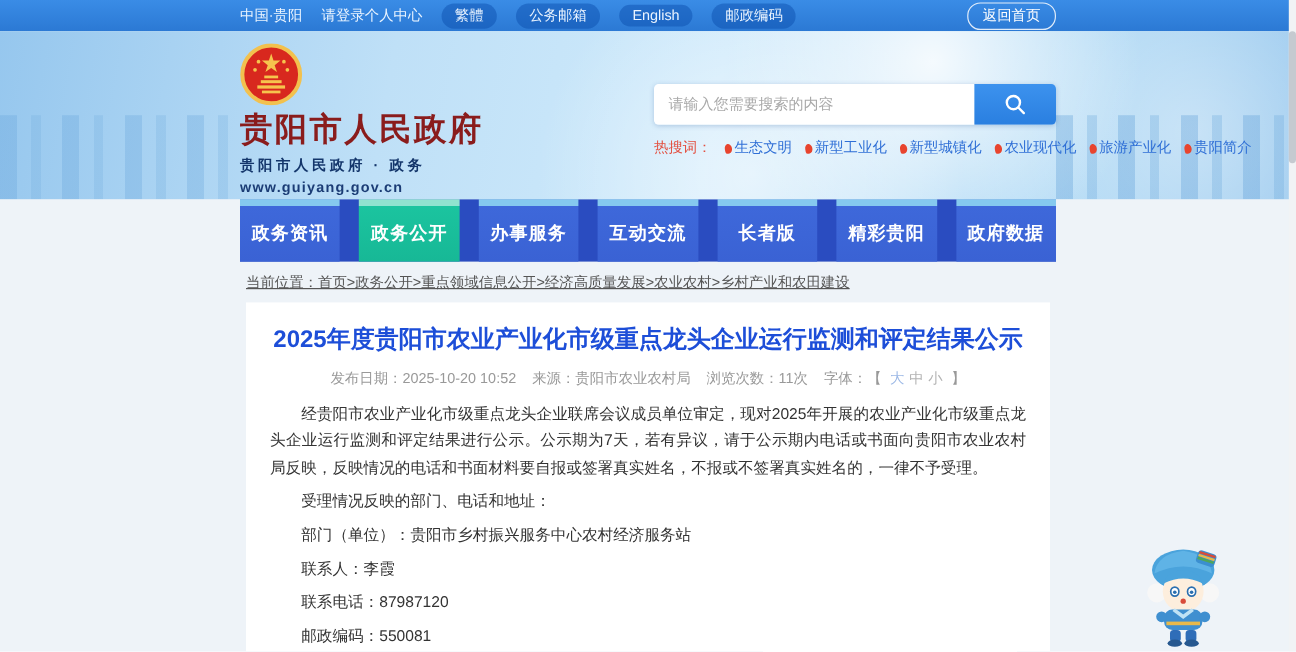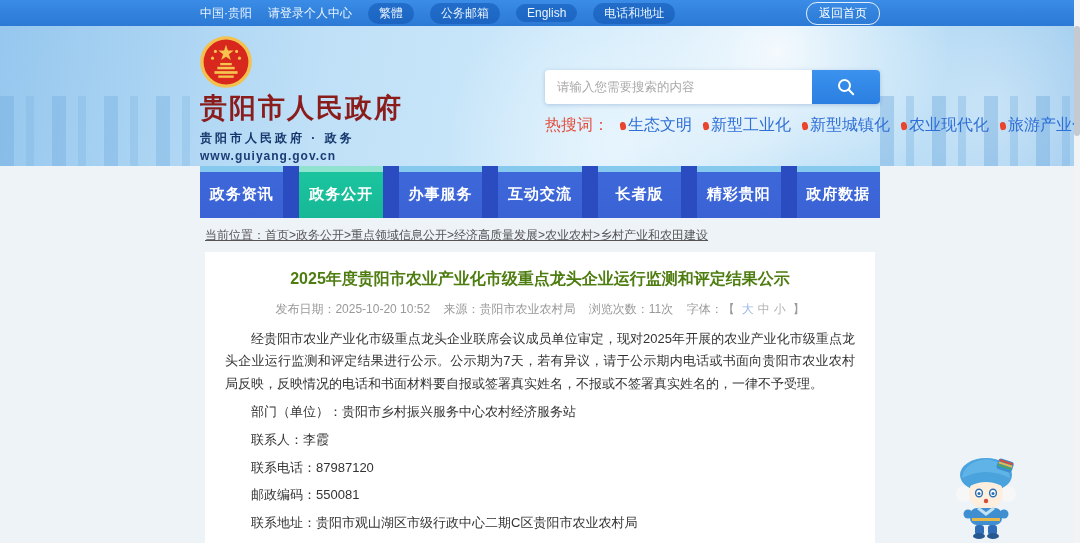--- a/index.html
+++ b/index.html
@@ -30,40 +30,40 @@
   .logo-block { display: flex; flex-direction: column; align-items: flex-start; width: 200px; }
   .site-name { font-size: 27px; font-weight: bold; color: #8a1c1c; letter-spacing: 2px; margin-top: 2px; white-space: nowrap; }
   .site-sub { font-size: 12px; font-weight: bold; color: #14366b; letter-spacing: 3px; margin-top: 4px; white-space: nowrap; }
   .site-url { font-size: 12px; font-weight: bold; color: #1b3c75; letter-spacing: 1px; margin-top: 2px; }
 
   .search-block { width: 335px; padding-top: 34px; }
   .search-row { display: flex; height: 34px; border-radius: 4px; overflow: hidden; box-shadow: 0 1px 4px rgba(30,80,150,0.25); }
   .search-input { flex: 1; border: none; outline: none; padding: 0 12px; font-size: 12.5px; color: #333; background: #ffffff; }
   .search-input::placeholder { color: #a9a9a9; }
   .search-btn { width: 68px; border: none; background: linear-gradient(180deg, #3c92ee, #2a7fe0); cursor: pointer; display: flex; align-items: center; justify-content: center; }
-  .hot-row { display: flex; align-items: flex-end; gap: 11px; margin-top: 11px; font-size: 16px; white-space: nowrap; }
+  .hot-row { display: flex; align-items: flex-end; gap: 11px; margin-top: 11px; font-size: 12px; white-space: nowrap; }
   .hot-label { color: #e34f3f; }
   .hot-term { color: #2f6fd6; text-decoration: none; cursor: pointer; display: inline-flex; align-items: center; gap: 2px; }
   .flame { width: 6px; height: 8px; background: #e8442e; border-radius: 50% 50% 50% 2px; transform: rotate(-12deg); display: inline-block; }
 
   
   .navbar { background: transparent; }
   .navbar-inner { width: 680px; margin: 0 auto; height: 52px; background: #2a4cc0; display: flex; gap: 16px; }
   .nav-tab { flex: 1; display: flex; align-items: center; justify-content: center; cursor: pointer;
     background: linear-gradient(180deg, #85c9ef 0px, #85c9ef 6px, #3e68da 6px, #3a62d4 100%); }
   .nav-tab span { color: #ffffff; font-size: 15px; font-weight: bold; margin-top: 5px; letter-spacing: 1px; }
   .nav-tab.active { background: linear-gradient(180deg, #8fe3cf 0px, #8fe3cf 6px, #1bc49f 6px, #17b896 100%); }
 
   
   .content { width: 680px; margin: 0 auto; }
   .breadcrumb { padding: 9px 5px 8px; font-size: 12px; color: #555; text-decoration: underline; }
   .breadcrumb .bc-path { cursor: pointer; }
 
   .card { background: #ffffff; margin: 0 5px; padding: 17px 20px 10px; min-height: 292px; }
-  .article-title { text-align: center; font-size: 16px; font-weight: bold; color: #4d7c0f; }
+  .article-title { text-align: center; font-size: 20px; font-weight: bold; color: #1d4ed8; }
   .article-meta { text-align: center; font-size: 12px; color: #999; margin-top: 11px; }
   .article-meta span { margin: 0 5px; }
   .font-ctl { cursor: pointer; }
   .f-large { color: #9db9e6; margin: 0 2px !important; }
   .f-mid, .f-small { color: #b3b3b3; margin: 0 2px !important; }
 
   .article-body { margin-top: 10px; }
   .article-body p { font-size: 13px; color: #333; line-height: 1.72; text-indent: 2em; margin: 6px 0; text-align: justify; }
   .contact-line { font-size: 13px; color: #333; line-height: 1.6; text-indent: 2em; margin: 7px 0; }
 
@@ -79,21 +79,21 @@
 
 <div class="page">
 
   <div class="topbar">
     <div class="topbar-inner">
       <a class="toplink">中国·贵阳</a>
       <a class="toplink">请登录个人中心</a>
       <a class="toplink pill">繁體</a>
       <a class="toplink pill">公务邮箱</a>
       <a class="toplink pill">English</a>
-      <a class="toplink pill">电话和地址</a>
+      <a class="toplink pill">邮政编码</a>
       <button class="home-btn">返回首页</button>
     </div>
   </div>
 
   <div class="banner">
     <div class="cityscape left"></div>
     <div class="cityscape right"></div>
     <div class="banner-inner">
       <div class="logo-block">
         <svg class="emblem" width="52" height="52" viewBox="0 0 54 54">
@@ -190,20 +190,21 @@
 
       <div class="article-meta">
         <span>发布日期：2025-10-20 10:52</span>
         <span>来源：贵阳市农业农村局</span>
         <span>浏览次数：11次</span>
         <span>字体：【</span><span class="font-ctl f-large">大</span><span class="font-ctl f-mid">中</span><span class="font-ctl f-small">小</span><span>】</span>
       </div>
 
       <div class="article-body">
         <p>经贵阳市农业产业化市级重点龙头企业联席会议成员单位审定，现对2025年开展的农业产业化市级重点龙头企业运行监测和评定结果进行公示。公示期为7天，若有异议，请于公示期内电话或书面向贵阳市农业农村局反映，反映情况的电话和书面材料要自报或签署真实姓名，不报或不签署真实姓名的，一律不予受理。</p>
+        <p>受理情况反映的部门、电话和地址：</p>
         <div class="contact-line">部门（单位）：贵阳市乡村振兴服务中心农村经济服务站</div>
         <div class="contact-line">联系人：李霞</div>
         <div class="contact-line">联系电话：87987120</div>
         <div class="contact-line">邮政编码：550081</div>
         <div class="contact-line">联系地址：贵阳市观山湖区市级行政中心二期C区贵阳市农业农村局</div>
 
       </div>
     </div>
   </div>
 

